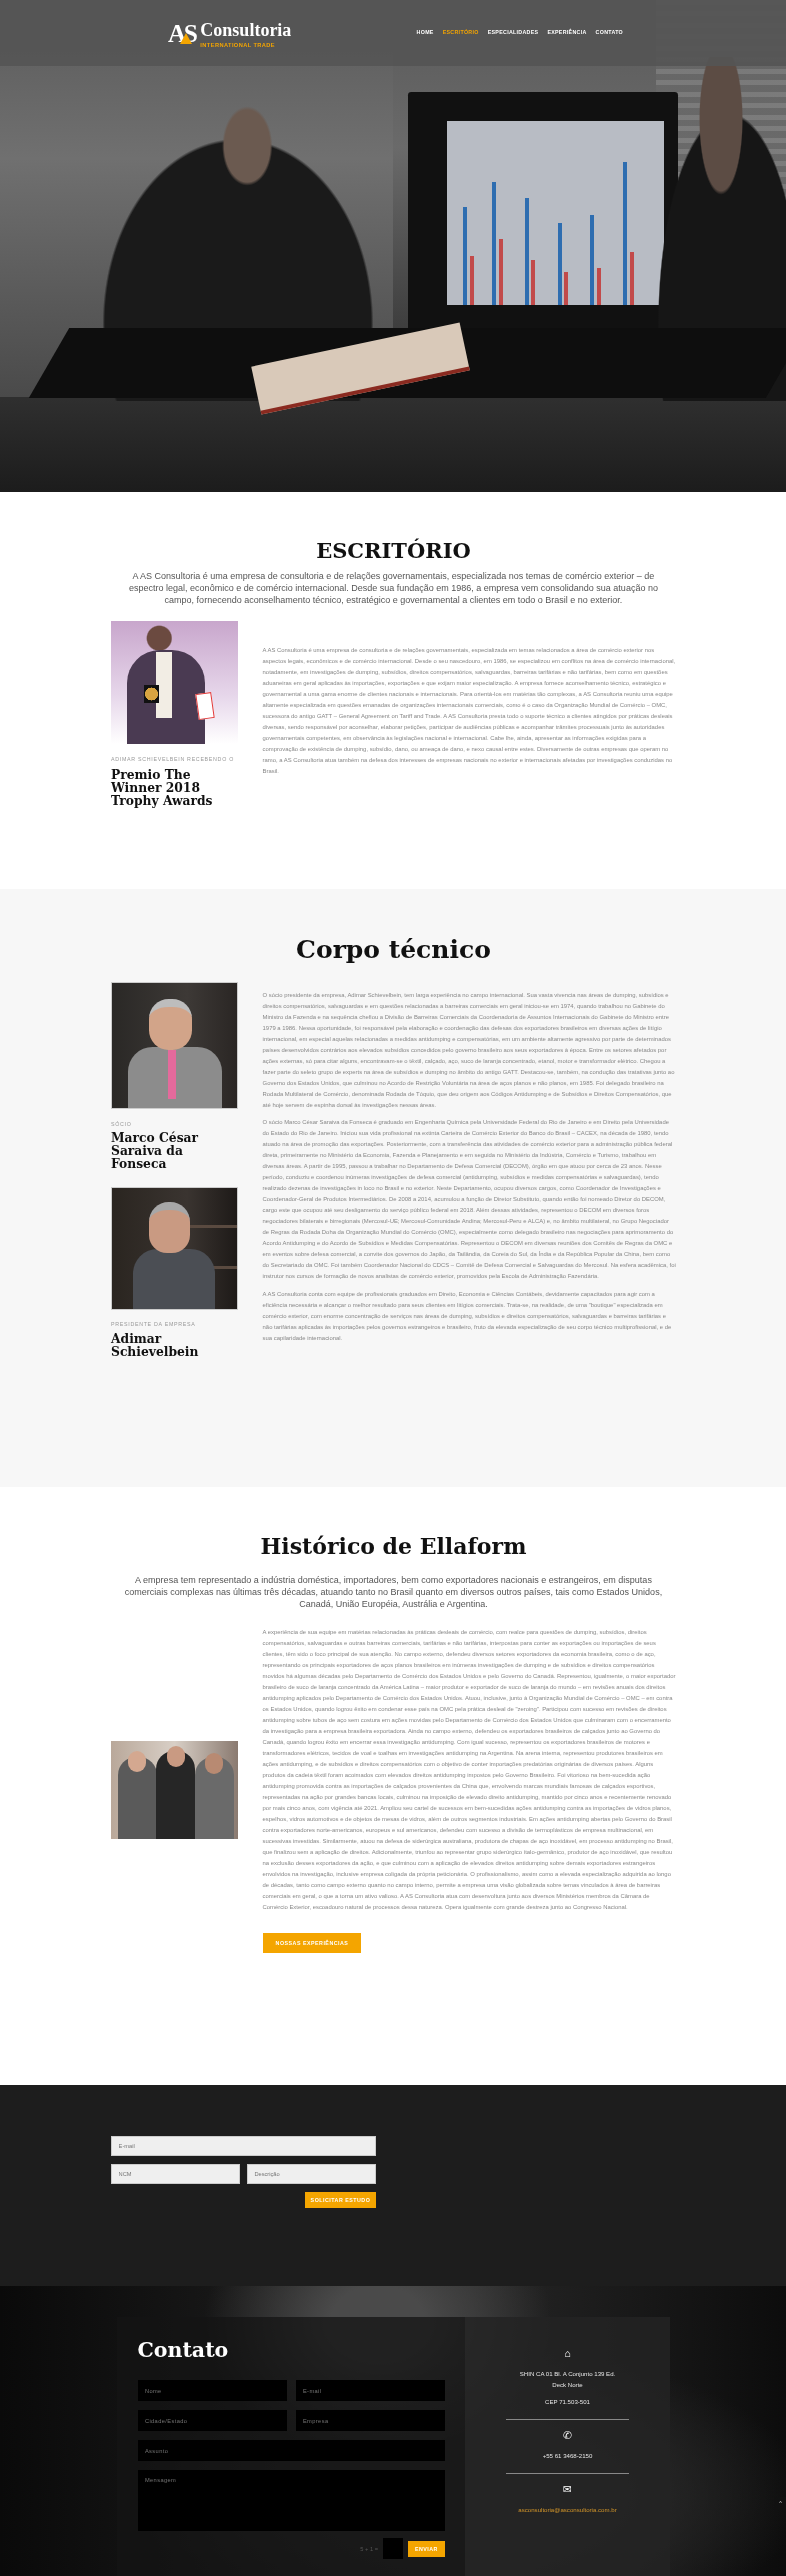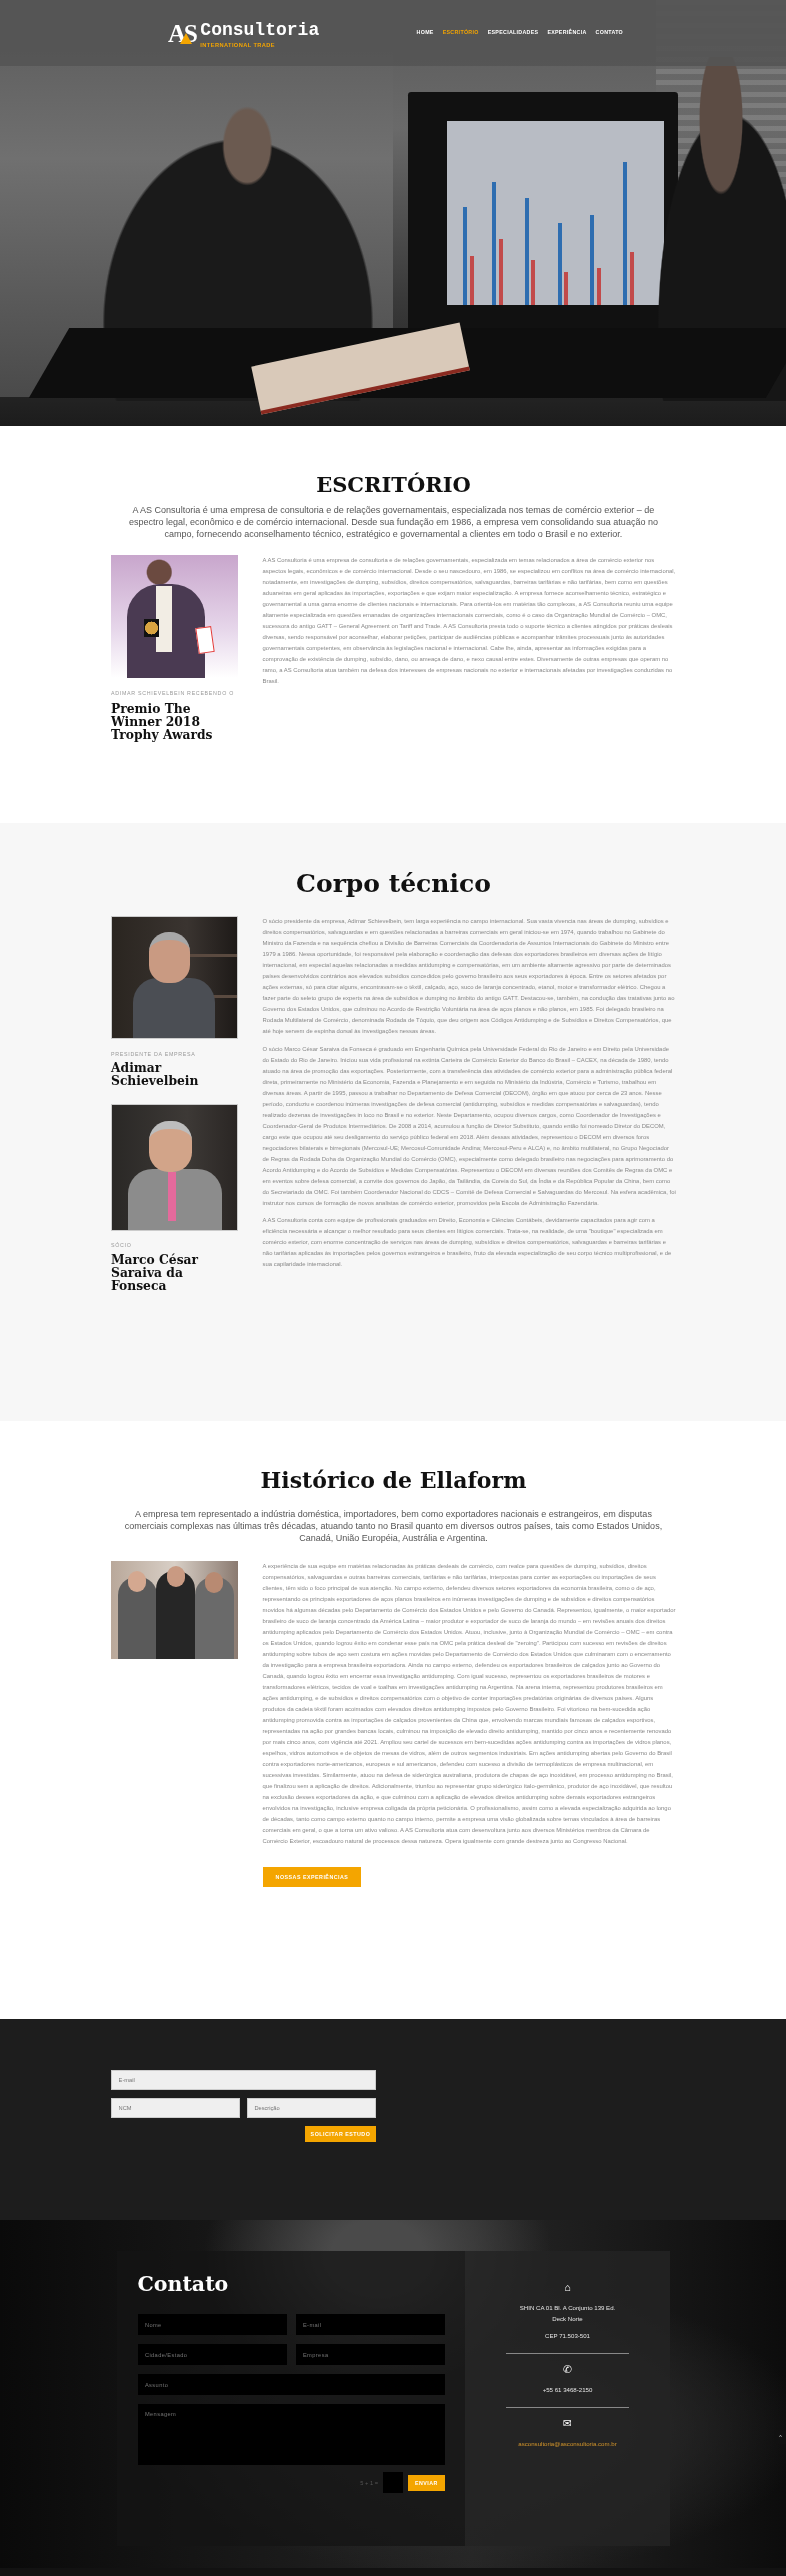--- a/index.html
+++ b/index.html
@@ -1,20 +1,20 @@
 <!DOCTYPE html>
 <html style="font-size:13px"><head>
 <meta charset="utf-8">
 <style>
   * { box-sizing: border-box; margin: 0; padding: 0; }
   html, body { width: 787px; background: #fff; }
   body { font-family: "Liberation Sans", "DejaVu Sans", sans-serif; color: #777; }
 
   
-  .hero { position: relative; width: 787px; height: 426px; overflow: hidden;
+  .hero { position: relative; width: 787px; height: 492px; overflow: hidden;
     background: linear-gradient(180deg, #595959 0%, #6a6a6a 30%, #3a3a3a 70%, #1c1c1c 100%); }
   .hero .wall { position: absolute; left: 0; top: 0; width: 393px; height: 397px;
     background: linear-gradient(180deg,#5a5a5a 0%,#707070 40%,#4a4a4a 100%); }
   .hero .blinds { position: absolute; right: 0; top: 0; width: 131px; height: 213px;
     background: repeating-linear-gradient(180deg,#8a8a8a 0 4.9px,#6a6a6a 4.9px 11.5px); opacity: .6; }
   .hero .monitor { position: absolute; left: 408px; top: 92px; width: 270px; height: 246px;
     background: #111; border-radius: 3.3px; }
   .hero .screen { position: absolute; left: 447px; top: 121px; width: 217px; height: 184px;
     background: #b8bcc4; }
   .hero .bar { position: absolute; bottom: 0; width: 4.1px; }
@@ -30,32 +30,32 @@
     background: #d9c9b9; transform: rotate(-12deg); border-bottom: 4.1px solid #8a2a20; }
 
   .nav { position: absolute; left: 0; top: 0; width: 787px; height: 66px;
     background: rgba(85,85,85,0.92); }
   .logo { position: absolute; left: 168px; top: 21px; display: flex; align-items: flex-start; }
   .logo-mark { font-family: "Liberation Serif", "DejaVu Serif", serif; font-weight: bold;
     font-size: 25.4px; color: #fff; letter-spacing: -2.5px; line-height: 24.6px; position: relative; }
   .logo-mark .tri { position: absolute; left: 11.5px; top: 11.5px; width: 0; height: 0;
     border-left: 6.6px solid transparent; border-right: 6.6px solid transparent; border-bottom: 11.5px solid #f4a500; }
   .logo-text { margin-left: 4.9px; }
-  .logo-name { font-family: Liberation Mono, monospace; font-weight: bold;
+  .logo-name { font-family: Liberation Serif, serif; font-weight: bold;
     font-size: 18px; color: #fff; line-height: 18px; display: block; }
   .logo-sub { font-size: 5.7px; font-weight: bold; color: #f4a500; letter-spacing: 0.4px;
     display: block; margin-top: 3.3px; }
   .menu { position: absolute; right: 164px; top: 29px; display: flex; gap: 9px; }
   .menu a { font-size: 5.3px; font-weight: bold; color: #fff; letter-spacing: 0.3px;
     text-decoration: none; text-transform: uppercase; }
   .menu a.active { color: #f4a500; }
 
   
   .section { width: 787px; position: relative; }
-  .container { width: 565px; margin: 0 auto; position: relative; }
+  .container { width: 565px; margin: 0 auto; position: relative; align-items: center; }
   .serif-title { font-family: "DejaVu Serif", "Liberation Serif", serif; font-weight: bold;
     color: #111; text-align: center; }
   .lead { font-size: 9px; line-height: 12.3px; color: #555; text-align: center; }
   .body-text { font-size: 5.9px; line-height: 11px; color: #888; }
   .body-text p { margin-bottom: 6.6px; }
   .row { display: flex; gap: 24.6px; }
   .col-left { width: 127px; flex-shrink: 0; }
   .col-right { flex: 1; }
 
   
@@ -227,37 +227,37 @@
       <p>A AS Consultoria é uma empresa de consultoria e de relações governamentais, especializada em temas relacionados a área de comércio exterior nos aspectos legais, econômicos e de comércio internacional. Desde o seu nascedouro, em 1986, se especializou em conflitos na área de comércio internacional, notadamente, em investigações de dumping, subsídios, direitos compensatórios, salvaguardas, barreiras tarifárias e não tarifárias, bem como em questões aduaneiras em geral aplicadas às importações, exportações e que exijam maior especialização. A empresa fornece aconselhamento técnico, estratégico e governamental a uma gama enorme de clientes nacionais e internacionais. Para orientá-los em matérias tão complexas, a AS Consultoria reuniu uma equipe altamente especializada em questões emanadas de organizações internacionais comerciais, como é o caso da Organização Mundial de Comércio – OMC, sucessora do antigo GATT – General Agreement on Tariff and Trade. A AS Consultoria presta todo o suporte técnico a clientes atingidos por práticas desleais diversas, sendo responsável por aconselhar, elaborar petições, participar de audiências públicas e acompanhar trâmites processuais junto às autoridades governamentais competentes, em observância às legislações nacional e internacional. Cabe lhe, ainda, apresentar as informações exigidas para a comprovação de existência de dumping, subsídio, dano, ou ameaça de dano, e nexo causal entre estes. Diversamente de outras empresas que operam no ramo, a AS Consultoria atua também na defesa dos interesses de empresas nacionais no exterior e internacionais afetadas por investigações conduzidas no Brasil.</p>
     </div>
   </div>
 </section>
 
 <section class="section corpo">
   <h2 class="serif-title">Corpo técnico</h2>
   <div class="container row">
     <div class="col-left">
       <div class="person-card">
+        <div class="photo photo-marco">
+          <div class="body"></div>
+            <div class="tie"></div>
+            <div class="head"></div>
+        </div>
+        <div class="caption-small">SÓCIO</div>
+        <div class="name-title">Marco César Saraiva da Fonseca</div>
+      </div>
+      <div class="person-card">
         <div class="photo photo-adimar">
           <div class="shelf"></div>
             <div class="shelf2"></div>
             <div class="body"></div>
             <div class="head"></div>
         </div>
         <div class="caption-small">PRESIDENTE DA EMPRESA</div>
         <div class="name-title">Adimar Schievelbein</div>
-      </div>
-      <div class="person-card">
-        <div class="photo photo-marco">
-          <div class="body"></div>
-            <div class="tie"></div>
-            <div class="head"></div>
-        </div>
-        <div class="caption-small">SÓCIO</div>
-        <div class="name-title">Marco César Saraiva da Fonseca</div>
       </div>
     </div>
     <div class="col-right body-text">
       <p>O sócio presidente da empresa, Adimar Schievelbein, tem larga experiência no campo internacional. Sua vasta vivencia nas áreas de dumping, subsídios e direitos compensatórios, salvaguardas e em questões relacionadas a barreiras comerciais em geral iniciou-se em 1974, quando trabalhou no Gabinete do Ministro da Fazenda e na sequência chefiou a Divisão de Barreiras Comerciais da Coordenadoria de Assuntos Internacionais do Gabinete do Ministro entre 1979 a 1986. Nessa oportunidade, foi responsável pela elaboração e coordenação das defesas dos exportadores brasileiros em diversas ações de litígio internacional, em especial aquelas relacionadas a medidas antidumping e compensatórias, em um ambiente altamente agressivo por parte de determinados países desenvolvidos contrários aos elevados subsídios concedidos pelo governo brasileiro aos seus exportadores à época. Entre os setores afetados por ações externas, só para citar alguns, encontravam-se o têxtil, calçado, aço, suco de laranja concentrado, etanol, motor e transformador elétrico. Chegou a fazer parte do seleto grupo de experts na área de subsídios e dumping no âmbito do antigo GATT. Destacou-se, também, na condução das tratativas junto ao Governo dos Estados Unidos, que culminou no Acordo de Restrição Voluntária na área de aços planos e não planos, em 1985. Foi delegado brasileiro na Rodada Multilateral de Comércio, denominada Rodada de Tóquio, que deu origem aos Códigos Antidumping e de Subsídios e Direitos Compensatórios, que até hoje servem de espinha dorsal às investigações nessas áreas.</p>
       <p>O sócio Marco César Saraiva da Fonseca é graduado em Engenharia Química pela Universidade Federal do Rio de Janeiro e em Direito pela Universidade do Estado do Rio de Janeiro.  Iniciou sua vida profissional na extinta Carteira de Comércio Exterior do Banco do Brasil – CACEX, na década de 1980, tendo atuado na área de promoção das exportações. Posteriormente, com a transferência das atividades de comércio exterior para a administração pública federal direta, primeiramente no Ministério da Economia, Fazenda e Planejamento e em seguida no Ministério da Indústria, Comércio e Turismo, trabalhou em diversas áreas. A partir de 1995, passou a trabalhar no Departamento de Defesa Comercial (DECOM), órgão em que atuou por cerca de 23 anos. Nesse período, conduziu e coordenou inúmeras investigações de defesa comercial (antidumping, subsídios e medidas compensatórias e salvaguardas), tendo realizado dezenas de investigações in loco no Brasil e no exterior.  Neste Departamento, ocupou diversos cargos, como Coordenador de Investigações e Coordenador-Geral de Produtos Intermediários.  De 2008 a 2014, acumulou a função de Diretor Substituto, quando então foi nomeado Diretor do DECOM, cargo este que ocupou até seu desligamento do serviço público federal em 2018. Além dessas atividades, representou o DECOM em diversos foros negociadores bilaterais e birregionais (Mercosul-UE; Mercosul-Comunidade Andina; Mercosul-Peru e ALCA) e, no âmbito multilateral, no Grupo Negociador de Regras da Rodada Doha da Organização Mundial do Comércio (OMC), especialmente como delegado brasileiro nas negociações para aprimoramento do Acordo Antidumping e do Acordo de Subsídios e Medidas Compensatórias. Representou o DECOM em diversas reuniões dos Comitês de Regras da OMC e em eventos sobre defesa comercial, a convite dos governos do Japão, da Tailândia, da Coreia do Sul, da Índia e da República Popular da China, bem como do Secretariado da OMC. Foi também Coordenador Nacional do CDCS – Comitê de Defesa Comercial e Salvaguardas do Mercosul. Na esfera acadêmica, foi instrutor nos cursos de formação de novos analistas de comércio exterior, promovidos pela Escola de Administração Fazendária.</p>
       <p>A AS Consultoria conta com equipe de profissionais graduados em Direito, Economia e Ciências Contábeis, devidamente capacitados para agir com a eficiência necessária e alcançar o melhor resultado para seus clientes em litígios comerciais. Trata-se, na realidade, de uma "boutique" especializada em comércio exterior, com enorme concentração de serviços nas áreas de dumping, subsídios e direitos compensatórios, salvaguardas e barreiras tarifárias e não tarifárias aplicadas às importações pelos governos estrangeiros e brasileiro, fruto da elevada especialização de seu corpo técnico multiprofissional, e de sua capilaridade internacional.</p>
     </div>
   </div>
 </section>
 

